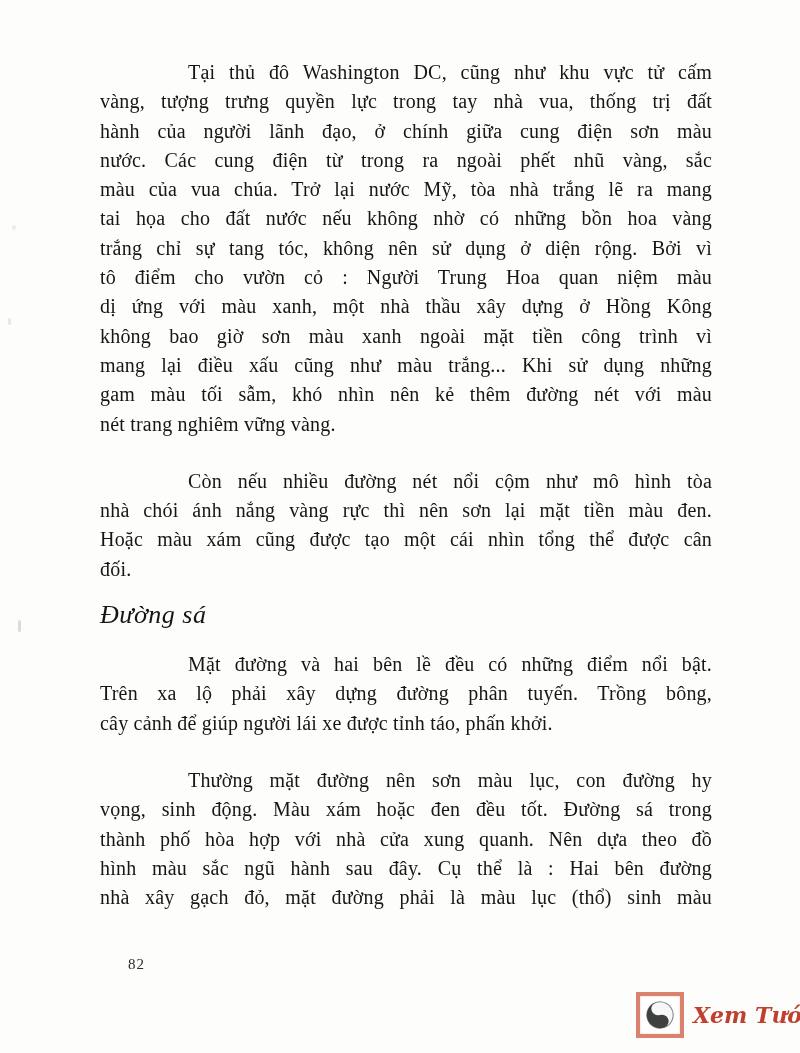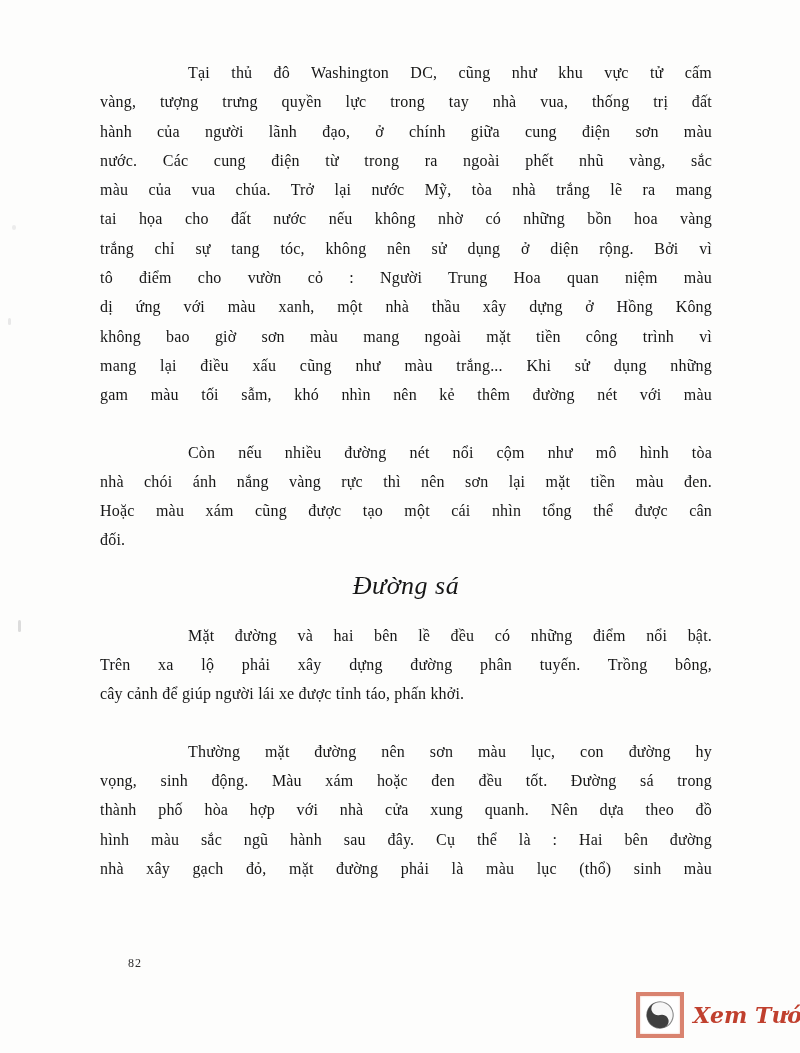--- a/index.html
+++ b/index.html
@@ -12,42 +12,42 @@
     font-family:"Liberation Serif","DejaVu Serif",serif;
     color:var(--ink,#161616);
   }
   .text-block{
     position:absolute;
     left:100px;top:58px;width:612px;
   }
   .para{margin:0;}
   .para + .para{margin-top:28px;}
   .line{
-    font-size:16px;
+    font-size:20px;
     line-height:29.3px;
     height:29.3px;
     overflow:hidden;
     text-align:justify;
     text-align-last:justify;
     letter-spacing:0.2px;
   }
   .line.first{ padding-left:88px; }
   .line.no-justify{ text-align-last:left; }
   .heading{
     margin:14px 0 18px 0;
-    text-align:center;
+    text-align:left;
     font-style:italic;
     font-size:26px;
     line-height:34px;
     letter-spacing:0.5px;
   }
   .page-number{
     position:absolute;
     left:128px;top:956px;
-    font-size:12px;
+    font-size:15px;
     letter-spacing:1px;
     color:#2b2b2b;
   }
   .watermark{
     position:absolute;
     left:636px;top:992px;
     display:flex;align-items:center;gap:9px;
   }
   .wm-frame{
     width:40px;height:38px;
@@ -83,23 +83,24 @@
       <div class="para">
         <div class="line first">Tại thủ đô Washington DC, cũng như khu vực tử cấm</div>
         <div class="line">vàng, tượng trưng quyền lực trong tay nhà vua, thống trị đất</div>
         <div class="line">hành của người lãnh đạo, ở chính giữa cung điện sơn màu</div>
         <div class="line">nước. Các cung điện từ trong ra ngoài phết nhũ vàng, sắc</div>
         <div class="line">màu của vua chúa. Trở lại nước Mỹ, tòa nhà trắng lẽ ra mang</div>
         <div class="line">tai họa cho đất nước nếu không nhờ có những bồn hoa vàng</div>
         <div class="line">trắng chỉ sự tang tóc, không nên sử dụng ở diện rộng. Bởi vì</div>
         <div class="line">tô điểm cho vườn cỏ : Người Trung Hoa quan niệm màu</div>
         <div class="line">dị ứng với màu xanh, một nhà thầu xây dựng ở Hồng Kông</div>
-        <div class="line">không bao giờ sơn màu mang ngoài mặt tiền công trình vì</div>
+        <div class="line">không bao giờ sơn màu xanh ngoài mặt tiền công trình vì</div>
         <div class="line">mang lại điều xấu cũng như màu trắng... Khi sử dụng những</div>
         <div class="line">gam màu tối sẫm, khó nhìn nên kẻ thêm đường nét với màu</div>
+        <div class="line no-justify">nét trang nghiêm vững vàng.</div>
       </div>
       <div class="para">
         <div class="line first">Còn nếu nhiều đường nét nổi cộm như mô hình tòa</div>
         <div class="line">nhà chói ánh nắng vàng rực thì nên sơn lại mặt tiền màu đen.</div>
         <div class="line">Hoặc màu xám cũng được tạo một cái nhìn tổng thể được cân</div>
         <div class="line no-justify">đối.</div>
       </div>
       <div class="heading">Đường sá</div>
       <div class="para">
         <div class="line first">Mặt đường và hai bên lề đều có những điểm nổi bật.</div>

